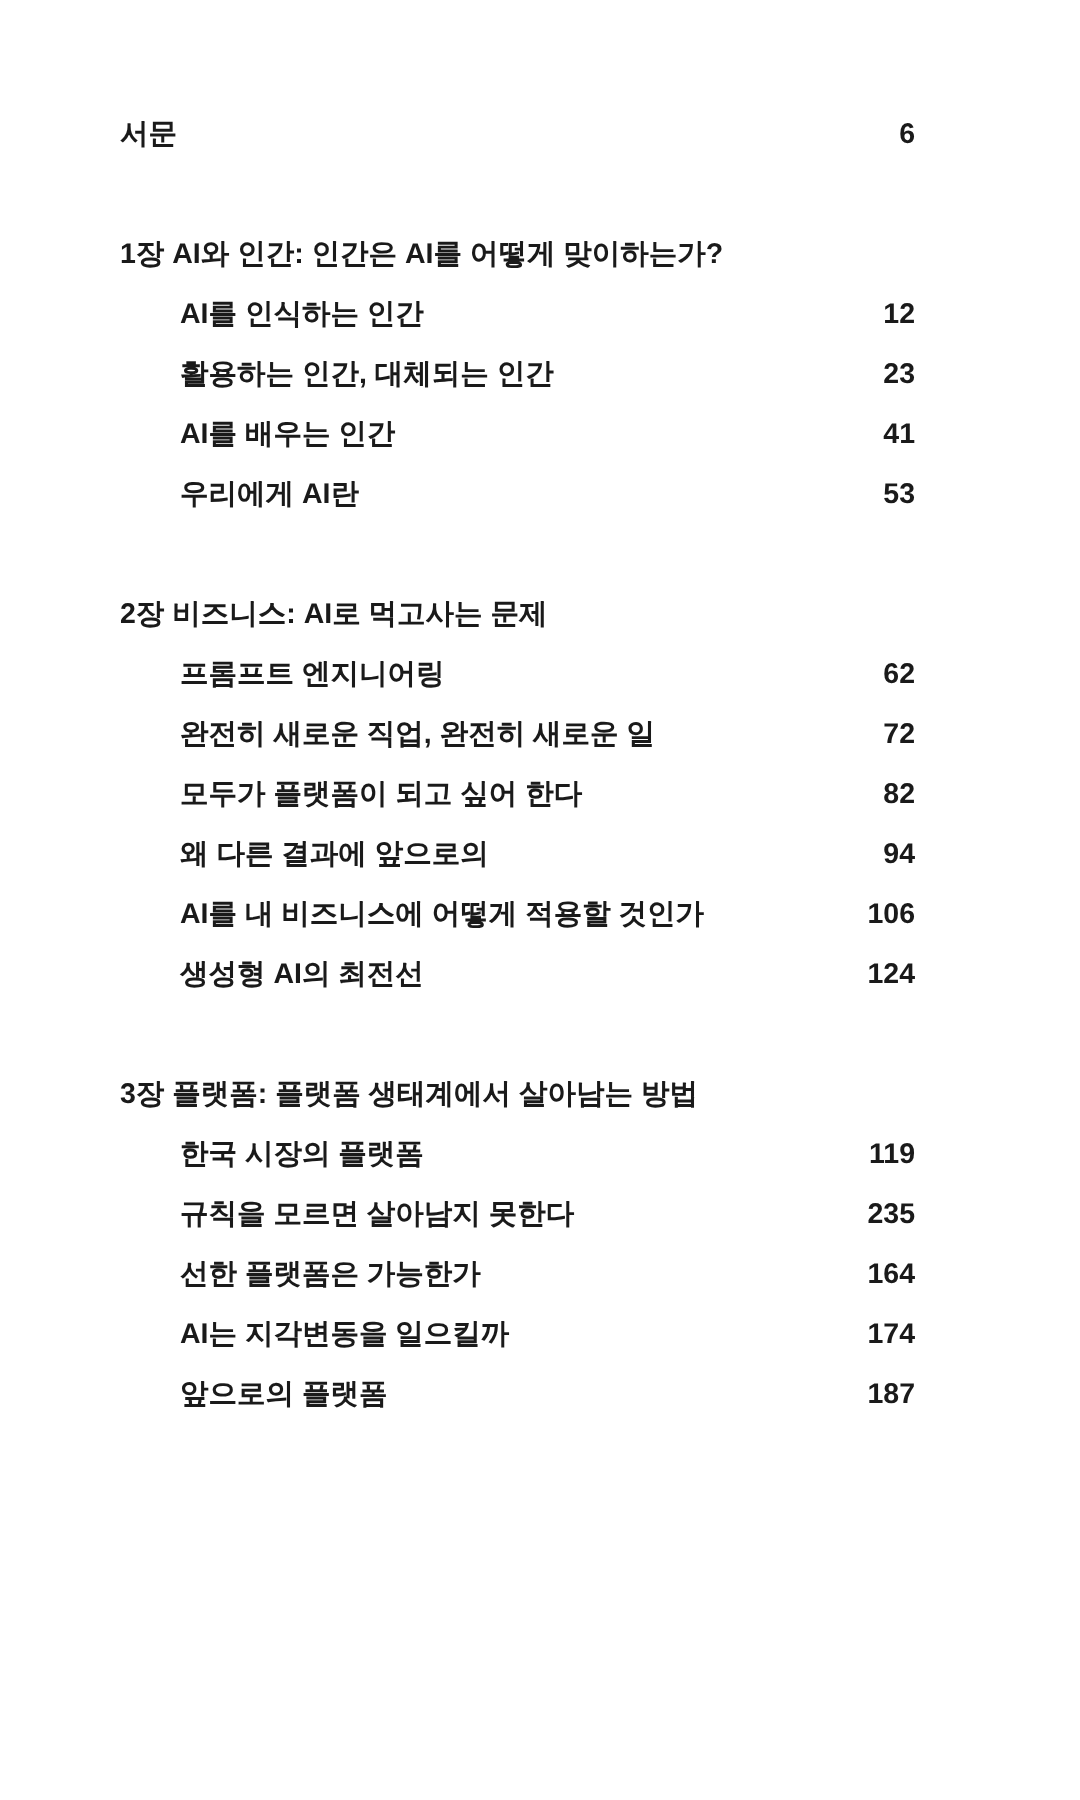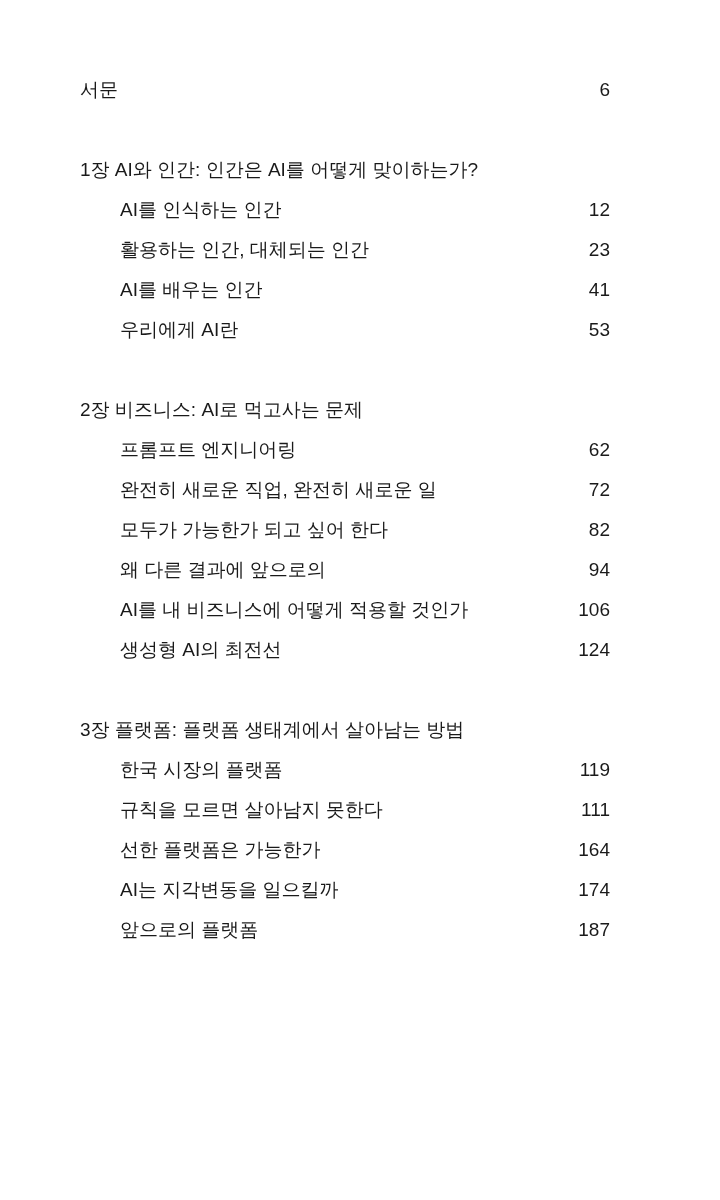--- a/index.html
+++ b/index.html
@@ -14,20 +14,21 @@
       overflow: hidden;
       font-family: "Liberation Sans", "DejaVu Sans", sans-serif;
       color: #1a1a1a;
       font-size: 19px;
     }
     .toc {
       position: absolute;
       left: 80px;
       top: 70px;
       width: 530px;
+      font-weight: bold;
     }
     .row {
       display: flex;
       justify-content: space-between;
       align-items: center;
       height: 40px;
       line-height: 40px;
       white-space: nowrap;
     }
     .row.sub {
@@ -84,21 +85,21 @@
     </div>
     <div class="row sub">
       <span>프롬프트 엔지니어링</span>
       <span class="page-num">62</span>
     </div>
     <div class="row sub">
       <span>완전히 새로운 직업, 완전히 새로운 일</span>
       <span class="page-num">72</span>
     </div>
     <div class="row sub">
-      <span>모두가 가능한가 되고 싶어 한다</span>
+      <span>모두가 플랫폼이 되고 싶어 한다</span>
       <span class="page-num">82</span>
     </div>
     <div class="row sub">
       <span>왜 다른 결과에 앞으로의</span>
       <span class="page-num">94</span>
     </div>
     <div class="row sub">
       <span>AI를 내 비즈니스에 어떻게 적용할 것인가</span>
       <span class="page-num">106</span>
     </div>
@@ -113,21 +114,21 @@
   <div>
     <div class="row">
       <span>3장 플랫폼: 플랫폼 생태계에서 살아남는 방법</span>
     </div>
     <div class="row sub">
       <span>한국 시장의 플랫폼</span>
       <span class="page-num">119</span>
     </div>
     <div class="row sub">
       <span>규칙을 모르면 살아남지 못한다</span>
-      <span class="page-num">111</span>
+      <span class="page-num">235</span>
     </div>
     <div class="row sub">
       <span>선한 플랫폼은 가능한가</span>
       <span class="page-num">164</span>
     </div>
     <div class="row sub">
       <span>AI는 지각변동을 일으킬까</span>
       <span class="page-num">174</span>
     </div>
     <div class="row sub">

